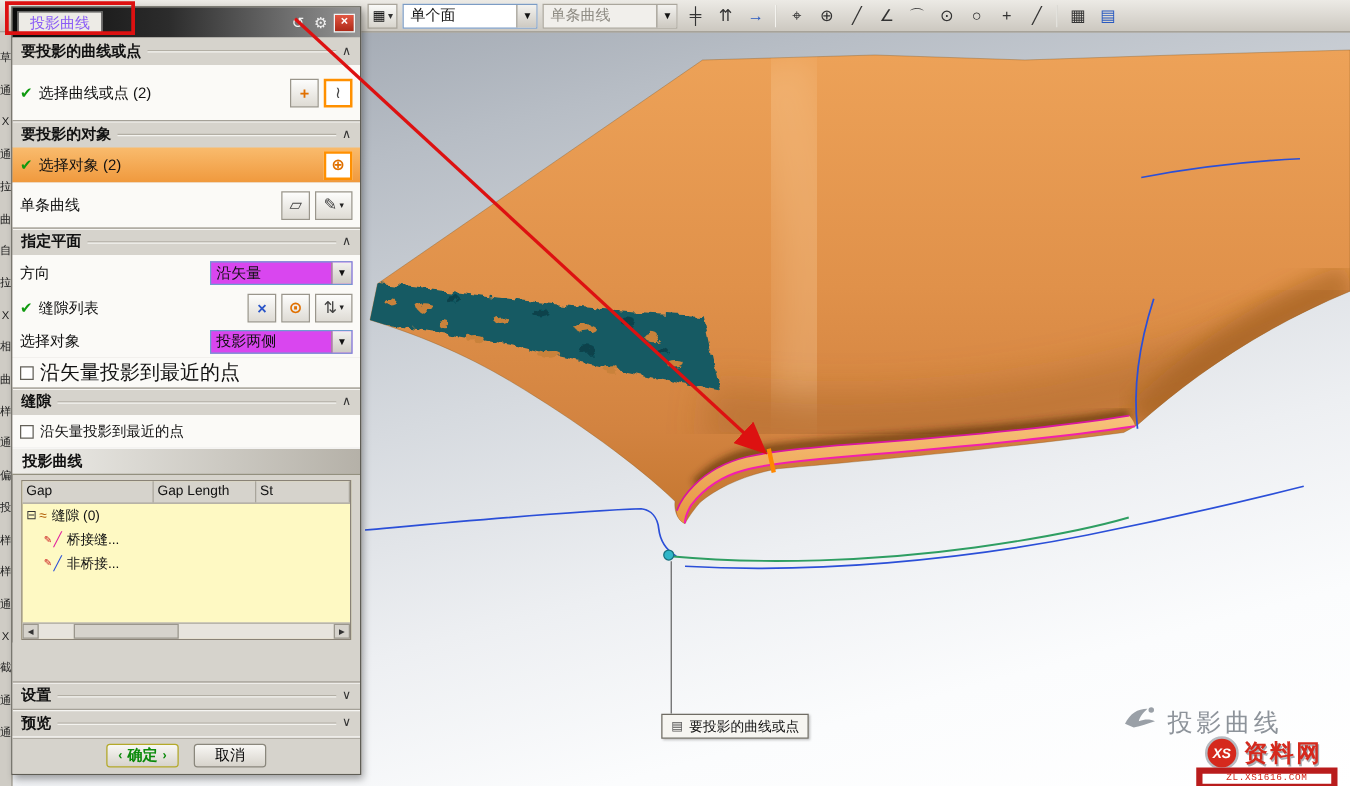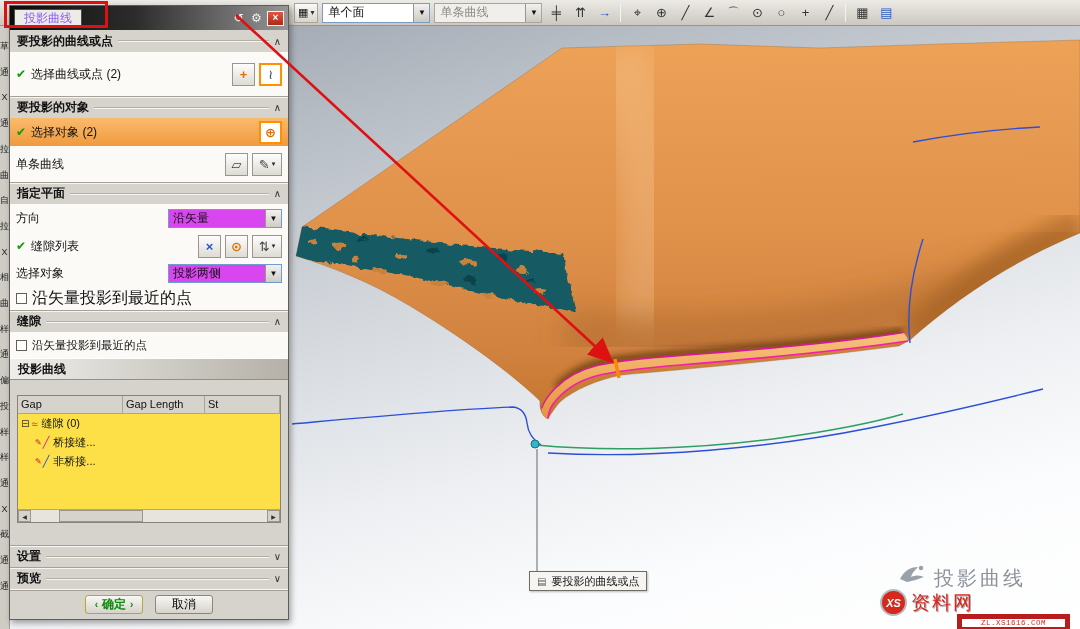--- a/index.html
+++ b/index.html
@@ -76,21 +76,21 @@
   .combo { display:flex; height:19px; width:114px; border:1px solid #6f9bd1; background:#d946ef; align-items:flex-start; }
   .combo .cval { flex:1; padding:0 4px; font-size:12px; white-space:nowrap; overflow:hidden; }
   .combo .cdd { width:16px; height:100%; background:linear-gradient(#f2f1ee,#cfccc4); border-left:1px solid #9a968c;
     font-size:8px; display:flex; align-items:center; justify-content:center; }
 
   .checkbox { width:11px; height:11px; border:1px solid #636058; background:#fff; margin-right:5px; flex:0 0 11px; }
 
   .gap-list-title { flex:0 0 22px; display:flex; align-items:center; font-weight:bold; padding:0 8px;
     background:linear-gradient(90deg,#efeeea,#b5b1a8); border-top:1px solid #fff; border-bottom:1px solid #93907f; }
 
-  .table { margin:15px 7px 2px 7px; border:1px solid #898276; background:#fde047; }
+  .table { margin:4px 7px 2px 7px; border:1px solid #898276; background:#fef9c3; }
   .t-head { display:flex; height:18px; background:#d6d3cc; border-bottom:1px solid #a9a59b; font-size:11px; }
   .t-head > div { padding:2px 3px; border-right:1px solid #a9a59b; overflow:hidden; white-space:nowrap; }
   .c1 { width:105px; } .c2 { width:82px; } .c3 { flex:1; }
   .t-row { display:flex; align-items:center; height:19px; font-size:11px; padding-left:3px; }
   .t-row.indent { padding-left:17px; }
   .tree-minus { font-size:10px; color:#333; margin-right:2px; }
   .ticon { margin-right:4px; font-size:11px; }
   .ticon.magenta { color:#e020a0; } .ticon.blue { color:#2b50d8; } .ticon.amber { color:#b05a00; }
   .tpencil { color:#cc2020; font-size:8px; margin-right:1px; }
   .t-scroll { height:13px; background:#e7e4dd; display:flex; align-items:stretch; border-top:1px solid #a9a59b; }
@@ -112,24 +112,24 @@
   .arrow-svg { position:absolute; left:0; top:0; z-index:29; pointer-events:none; }
 
   
   .vp-tooltip { position:absolute; left:529px; top:571px; height:20px; display:flex; align-items:center; gap:5px;
     padding:0 7px; background:#f6f5f1; border:1px solid #6f6c64; z-index:6; font-size:11px; box-shadow:1px 1px 2px rgba(0,0,0,.25); }
   .vp-tooltip .ico { font-size:10px; color:#555; }
 
   
   .wm-school { position:absolute; left:934px; top:565px; font-size:20px; color:#8d939a; letter-spacing:3px; z-index:6; }
   .wm-dove { position:absolute; left:896px; top:560px; z-index:6; }
-  .wm-brandrow { position:absolute; left:880px; top:589px; z-index:6; display:flex; align-items:center; }
+  .wm-brandrow { position:absolute; left:964px; top:589px; z-index:6; display:flex; align-items:center; }
   .wm-logo { width:27px; height:27px; border-radius:50%; background:#d5291d; color:#fff; font-style:italic;
     font-weight:bold; font-size:11px; display:flex; align-items:center; justify-content:center; border:2px solid #b6bac0; }
-  .wm-brand { font-size:19px; font-weight:normal; color:#d5291d; text-shadow:1px 1px 0 #a8adb3; margin-left:4px; letter-spacing:2px; }
+  .wm-brand { font-size:19px; font-weight:bold; color:#d5291d; text-shadow:1px 1px 0 #a8adb3; margin-left:4px; letter-spacing:2px; }
   .wm-url { position:absolute; left:957px; top:614px; font-size:7.5px; color:#d5291d; border:5px solid #b91c1c;
     padding:0 19px; z-index:6; letter-spacing:.5px; background:rgba(255,255,255,.6);font-family:Liberation Mono, monospace; }
 </style>
 </head>
 <body>
 
 <div class="screen">
 
   <div class="viewport"></div>
 

